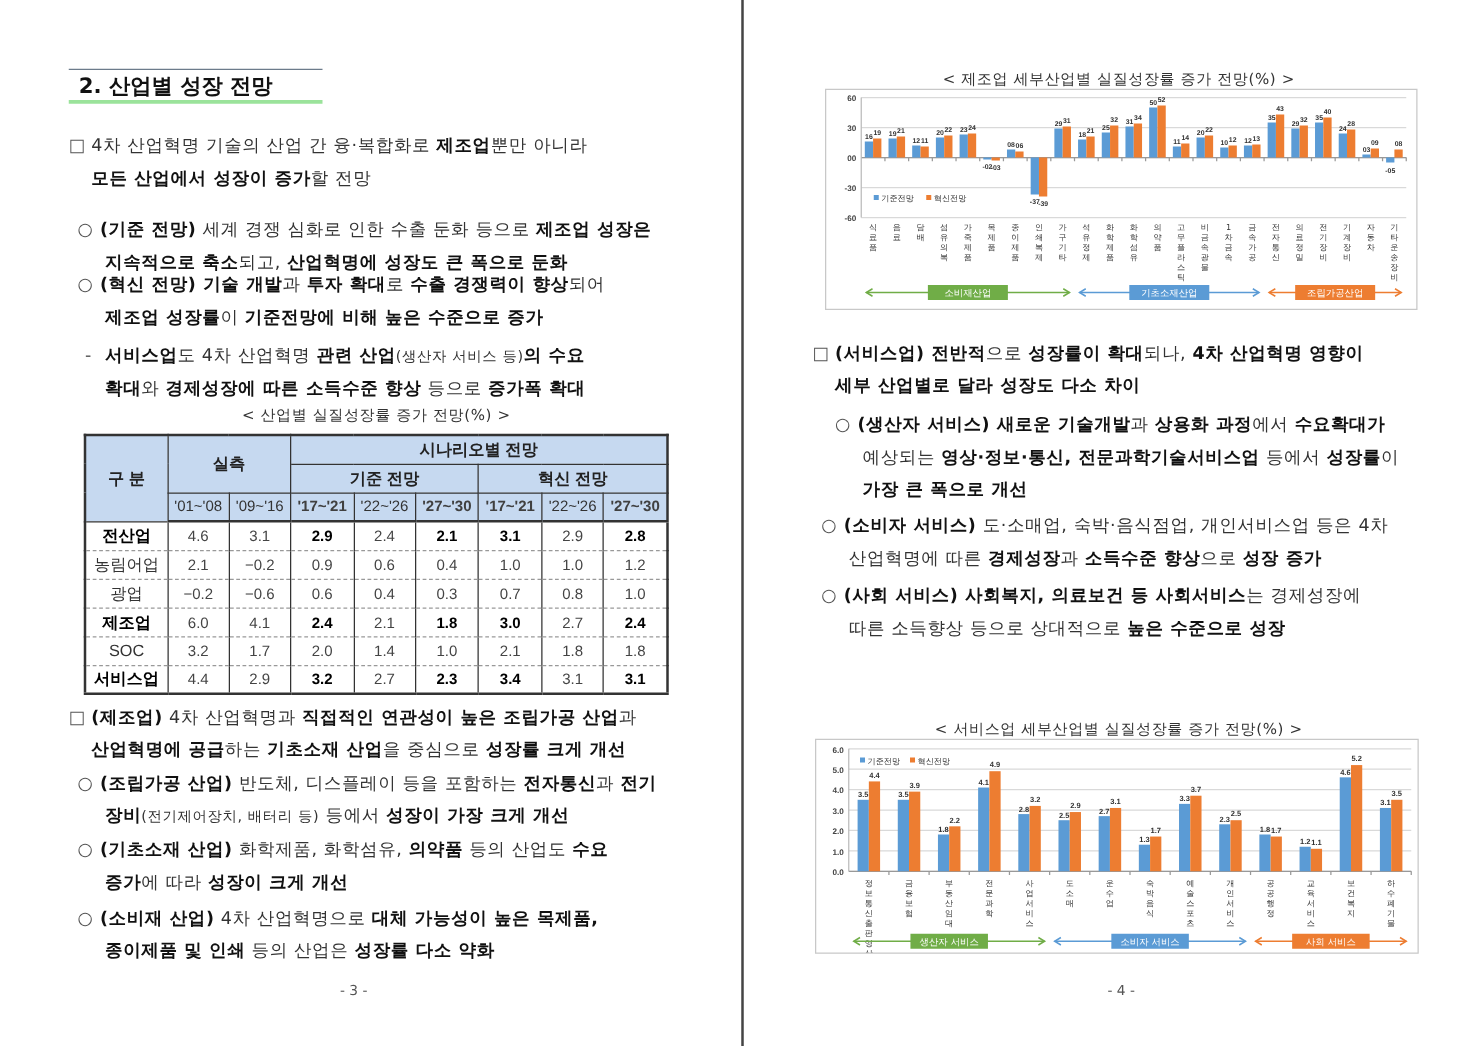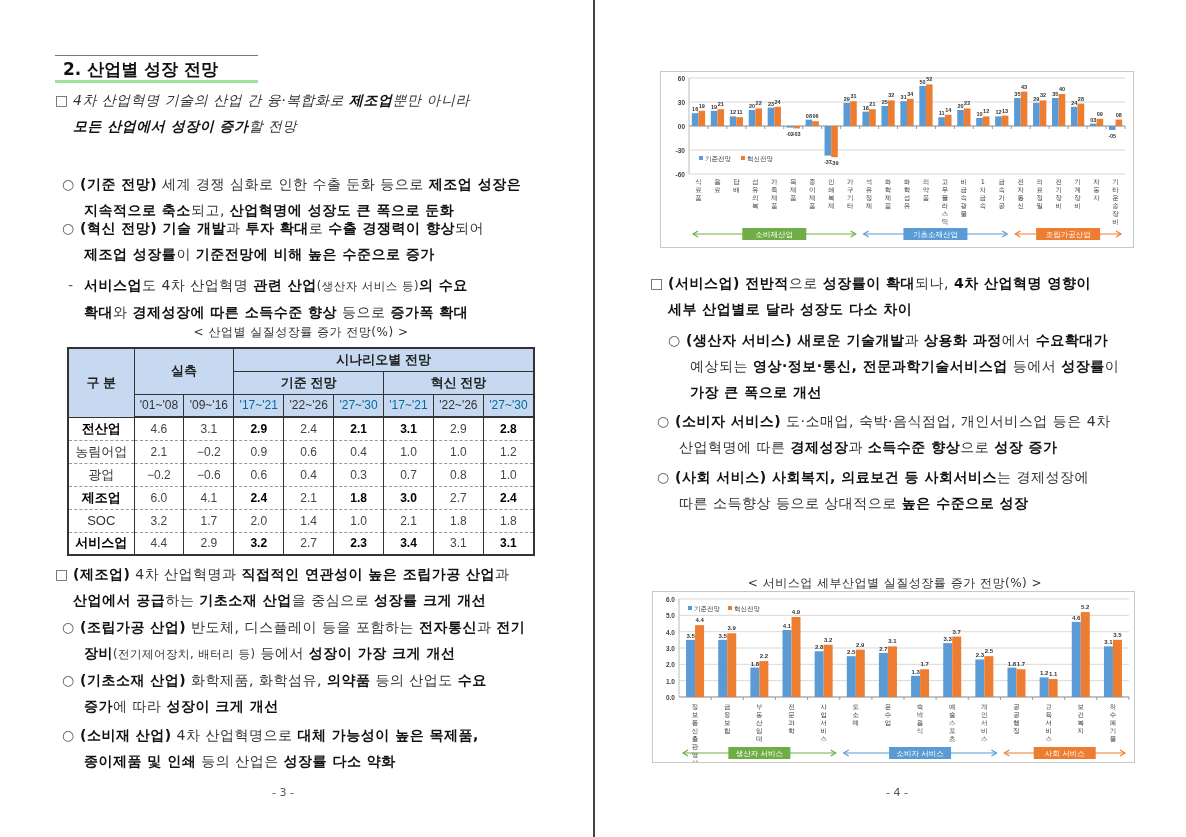--- a/index.html
+++ b/index.html
@@ -17,21 +17,21 @@
   .para .bullet { display: inline-block; width: 18px; font-weight: normal; color: #555; }
   .para .small { font-size: 11.5px; }
   .para .line2 { display: block; }
 
   .caption { position: absolute; font-size: 12px; color: #333; text-align: center; letter-spacing: 0.5px; }
 
   table.growth { position: absolute; left: 67px; top: 347px; width: 468px; border-collapse: collapse; font-size: 12px; font-family: "Liberation Sans", sans-serif; }
   table.growth th, table.growth td { border: 1px solid #333; text-align: center; height: 23px; padding: 0; }
   table.growth th { background: #c6d9f0; font-weight: bold; font-size: 13px; }
   table.growth th.period { font-weight: normal; font-size: 12px; color: #333; }
-  table.growth th.period.bold { font-weight: normal; color: #0369a1; }
+  table.growth th.period.bold { font-weight: bold; color: #404040; }
   table.growth td { color: #444; border-top: 1px dashed #999; border-bottom: 1px dashed #999; }
   table.growth td.rowlabel { font-size: 13px; color: #333; }
   table.growth td.b { font-weight: bold; color: #000; }
   table.growth tr.bold-row td.rowlabel { font-weight: bold; color: #000; font-family: Liberation Mono, monospace; }
   table.growth thead tr:last-child th { border-bottom: 2px solid #333; }
   table.growth tbody tr:last-child td { border-bottom: 2px solid #333; }
   table.growth { border: 2px solid #333; }
 
   .page-num { position: absolute; font-size: 11px; color: #555; }
 
@@ -39,21 +39,21 @@
   .chart-frame svg { display: block; }
 </style>
 </head>
 <body>
 
 <div class="divider"></div>
 
 <div class="page page-left">
   <div class="section-title">2. 산업별 성장 전망</div>
 
-  <div class="para" style="left:55px; top:87px; width:490px;font-style:italic;">
+  <div class="para" style="left:55px; top:104px; width:490px;">
     <span class="bullet">□</span><span>4차 산업혁명 기술의 산업 간 융·복합화로 </span><b>제조업</b><span>뿐만 아니라</span>
     <span class="line2" style="padding-left:18px;"><b>모든 산업에서 성장이 증가</b><span>할 전망</span></span>
   </div>
 
   <div class="para" style="left:62px; top:158px; width:480px;margin-top:13px;">
     <span class="bullet">○</span><b>(기준 전망)</b><span> 세계 경쟁 심화로 인한 수출 둔화 등으로 </span><b>제조업 성장은</b>
     <span class="line2" style="padding-left:22px;"><b>지속적으로 축소</b><span>되고, </span><b>산업혁명에 성장도 큰 폭으로 둔화</b></span>
   </div>
 
   <div class="para" style="left:62px; top:215px; width:480px;">
@@ -155,21 +155,21 @@
           <td class="b">2.3</td>
           <td class="b">3.4</td>
           <td>3.1</td>
           <td class="b">3.1</td>
         </tr>
       </tbody>
   </table>
 
   <div class="para" style="left:55px; top:561px; width:490px;">
     <span class="bullet">□</span><b>(제조업)</b><span> 4차 산업혁명과 </span><b>직접적인 연관성이 높은 조립가공 산업</b><span>과</span>
-    <span class="line2" style="padding-left:18px;"><b>산업에서 공급</b><span>하는 </span><b>기초소재 산업</b><span>을 중심으로 </span><b>성장률 크게 개선</b></span>
+    <span class="line2" style="padding-left:18px;"><b>산업혁명에 공급</b><span>하는 </span><b>기초소재 산업</b><span>을 중심으로 </span><b>성장률 크게 개선</b></span>
   </div>
 
   <div class="para" style="left:62px; top:614px; width:480px;">
     <span class="bullet">○</span><b>(조립가공 산업)</b><span> 반도체, 디스플레이 등을 포함하는 </span><b>전자통신</b><span>과 </span><b>전기</b>
     <span class="line2" style="padding-left:22px;"><b>장비</b><span class="small">(전기제어장치, 배터리 등)</span><span> 등에서 </span><b>성장이 가장 크게 개선</b></span>
   </div>
 
   <div class="para" style="left:62px; top:667px; width:480px;">
     <span class="bullet">○</span><b>(기초소재 산업)</b><span> 화학제품, 화학섬유, </span><b>의약품</b><span> 등의 산업도 </span><b>수요</b>
     <span class="line2" style="padding-left:22px;"><b>증가</b><span>에 따라 </span><b>성장이 크게 개선</b></span>
@@ -177,20 +177,21 @@
 
   <div class="para" style="left:62px; top:722px; width:480px;">
     <span class="bullet">○</span><b>(소비재 산업)</b><span> 4차 산업혁명으로 </span><b>대체 가능성이 높은 목제품,</b>
     <span class="line2" style="padding-left:22px;"><b>종이제품 및 인쇄</b><span> 등의 산업은 </span><b>성장률 다소 약화</b></span>
   </div>
 
   <div class="page-num" style="left:272px; top:786px;">- 3 -</div>
 </div>
 
 <div class="page page-right">
+  <div class="caption" style="left:60px; top:55px; width:480px;">&lt; 제조업 세부산업별 실질성장률 증가 전망(%) &gt;</div>
   <div class="chart-frame" style="left:65px; top:71px; width:474px; height:177px;">
     <svg id="chart1" width="472" height="175">
         <line x1="28" x2="464" y1="6" y2="6" stroke="#d9d9d9" stroke-width="1"></line>
         <text x="24" y="9" font-size="6.5" font-weight="bold" text-anchor="end" fill="#444" font-family="Liberation Sans, sans-serif">60</text>
         <line x1="28" x2="464" y1="30" y2="30" stroke="#d9d9d9" stroke-width="1"></line>
         <text x="24" y="33" font-size="6.5" font-weight="bold" text-anchor="end" fill="#444" font-family="Liberation Sans, sans-serif">30</text>
         <line x1="28" x2="464" y1="54" y2="54" stroke="#d9d9d9" stroke-width="1"></line>
         <text x="24" y="57" font-size="6.5" font-weight="bold" text-anchor="end" fill="#444" font-family="Liberation Sans, sans-serif">00</text>
         <line x1="28" x2="464" y1="78" y2="78" stroke="#d9d9d9" stroke-width="1"></line>
         <text x="24" y="81" font-size="6.5" font-weight="bold" text-anchor="end" fill="#444" font-family="Liberation Sans, sans-serif">-30</text>

